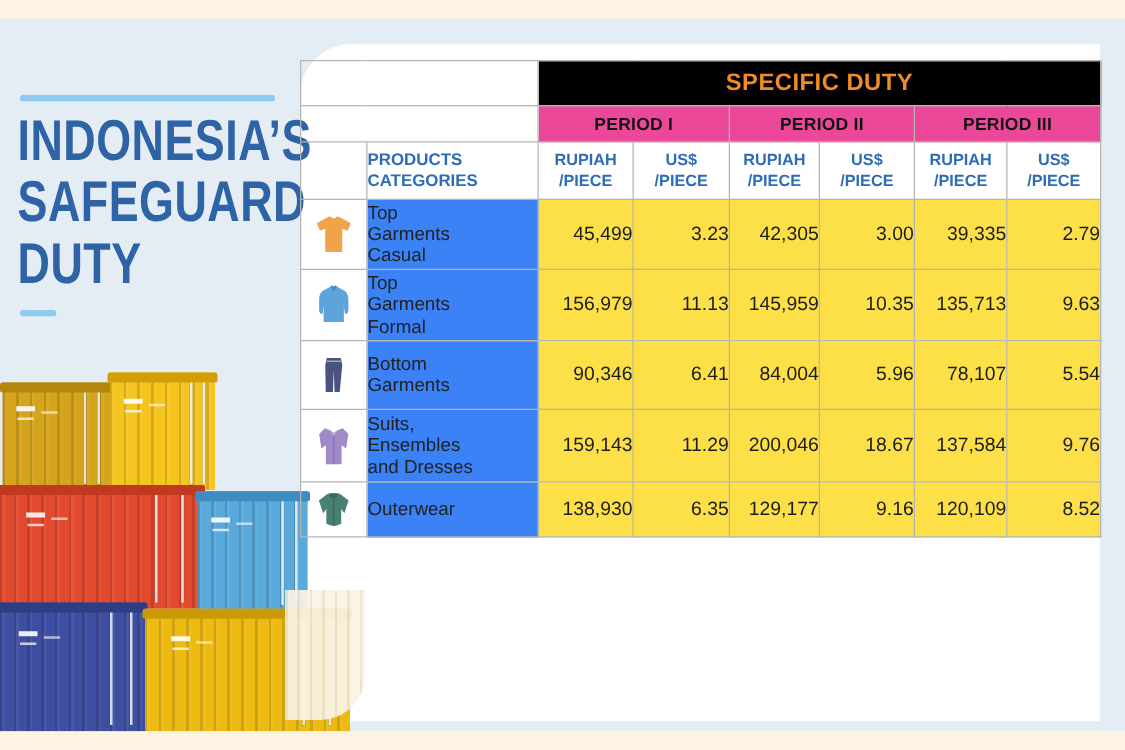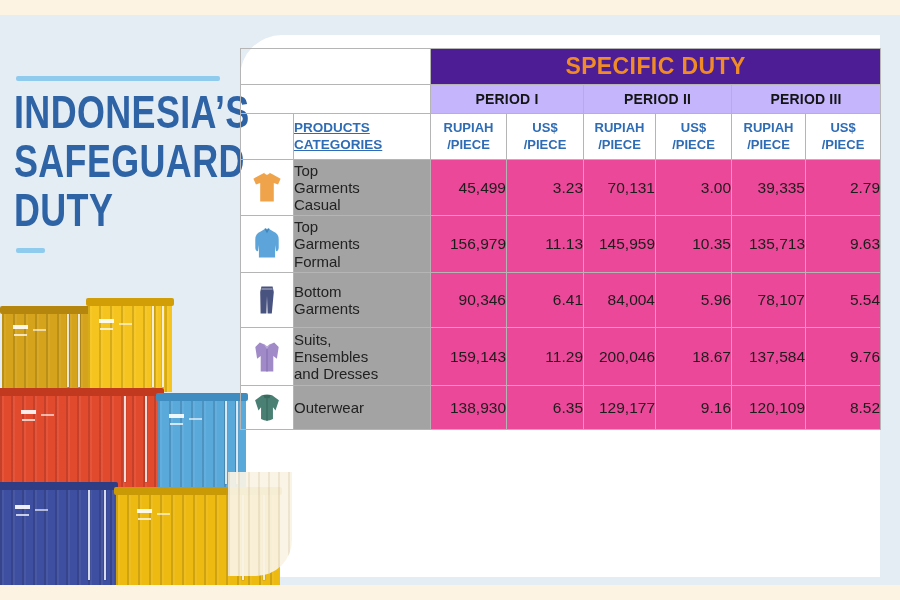--- a/index.html
+++ b/index.html
@@ -50,32 +50,32 @@
     background:repeating-linear-gradient(90deg, rgba(205,185,145,0.28) 0 2px, rgba(0,0,0,0) 2px 10px); }
 
   
   table.duty-table {
     position:absolute; left:240px; top:48px; z-index:5;
     border-collapse:collapse; table-layout:fixed; width:640px;
   }
   .duty-table th, .duty-table td { border:1px solid #b5b5b5; padding:0; }
   .cell-blank { border:none; background:transparent; }
   .cell-icon  { border:none; text-align:center; vertical-align:middle; }
-  .h-spec   { height:36px; color:#f08b25; font-size:23px; font-weight:bold; text-align:center; letter-spacing:0.4px; background:#4c1d95; }
-  .h-period { height:29px; color:#141414; font-size:14px; font-weight:bold; text-align:center; letter-spacing:0.2px; background:#c4b5fd; }
+  .h-spec   { height:36px; color:#f08b25; font-size:19px; font-weight:bold; text-align:center; letter-spacing:0.4px; background:#000000; }
+  .h-period { height:29px; color:#141414; font-size:14px; font-weight:bold; text-align:center; letter-spacing:0.2px; background:#ec4899; }
   .h-unit   { height:46px; color:#2e6cb5; font-size:13px; font-weight:bold; text-align:center;
               vertical-align:middle; padding-right:7px; line-height:1.3; white-space:pre-line; background:#fff; }
   .h-prodcat{ border:none; border-bottom:1px solid #b5b5b5; border-right:1px solid #b5b5b5;
               color:#2e6cb5; font-size:13.5px; font-weight:bold; text-align:left;
-              vertical-align:middle; padding-left:2px; line-height:1.25; white-space:pre-line;text-decoration:underline; }
+              vertical-align:middle; padding-left:2px; line-height:1.25; white-space:pre-line; }
   .cell-prod{ border-left:none; border-top:none;
               font-size:15px; color:#222; text-align:left; vertical-align:middle;
-              padding:3px 2px; line-height:1.14; white-space:pre-line; background:#a3a3a3;margin-left:20px; }
+              padding:3px 2px; line-height:1.14; white-space:pre-line; background:#3b82f6;margin-left:20px; }
   .cell-val { font-size:15.5px; color:#1c1c1c; text-align:right; vertical-align:middle;
-              padding-right:8px; background:#ec4899; }
+              padding-right:8px; background:#fde047; }
   tr.rh1{height:56px} tr.rh2{height:57px} tr.rh3{height:55px} tr.rh4{height:58px}
   tr.rh5{height:44px} tr.rh6{height:58px} tr.rh7{height:58px}
   .icon-svg { display:inline-block; vertical-align:middle; }
 </style>
 </head>
 <body>
 
 <div class="bar-top"></div>
 <div class="bar-bottom"></div>
 
@@ -167,21 +167,21 @@
         <svg class="icon-svg" width="36" height="34" viewBox="0 0 40 40">
           <path fill="#efa44b" d="M13 4 L17 2 Q20 6 23 2 L27 4 L36 9 L33 16 L28 14 L28 36 L12 36 L12 14 L7 16 L4 9 Z"></path>
           <path fill="#ffffff" opacity="0.85" d="M16.5 2.4 Q20 6.4 23.5 2.4 L22.5 1.6 Q20 4.6 17.5 1.6 Z"></path>
         </svg>
       </td>
       <td class="cell-prod">Top
 Garments
 Casual</td>
       <td class="cell-val">45,499</td>
       <td class="cell-val">3.23</td>
-      <td class="cell-val">70,131</td>
+      <td class="cell-val">42,305</td>
       <td class="cell-val">3.00</td>
       <td class="cell-val">39,335</td>
       <td class="cell-val">2.79</td>
     </tr>
     <tr class="rh2">
       <td class="cell-icon">
         <svg class="icon-svg" width="36" height="36" viewBox="0 0 40 40">
           <path fill="#5ca4da" d="M13 6 L18 3 H22 L27 6 Q33 8 33 15 L33 24 Q33 28 30 28 L29 21 L29 35 H11 L11 21 L10 28 Q7 28 7 24 L7 15 Q7 8 13 6 Z"></path>
           <path fill="#3f84bb" d="M17.2 3 L20 8 L22.8 3 L21.5 2.4 L20 5.4 L18.5 2.4 Z"></path>
         </svg>

